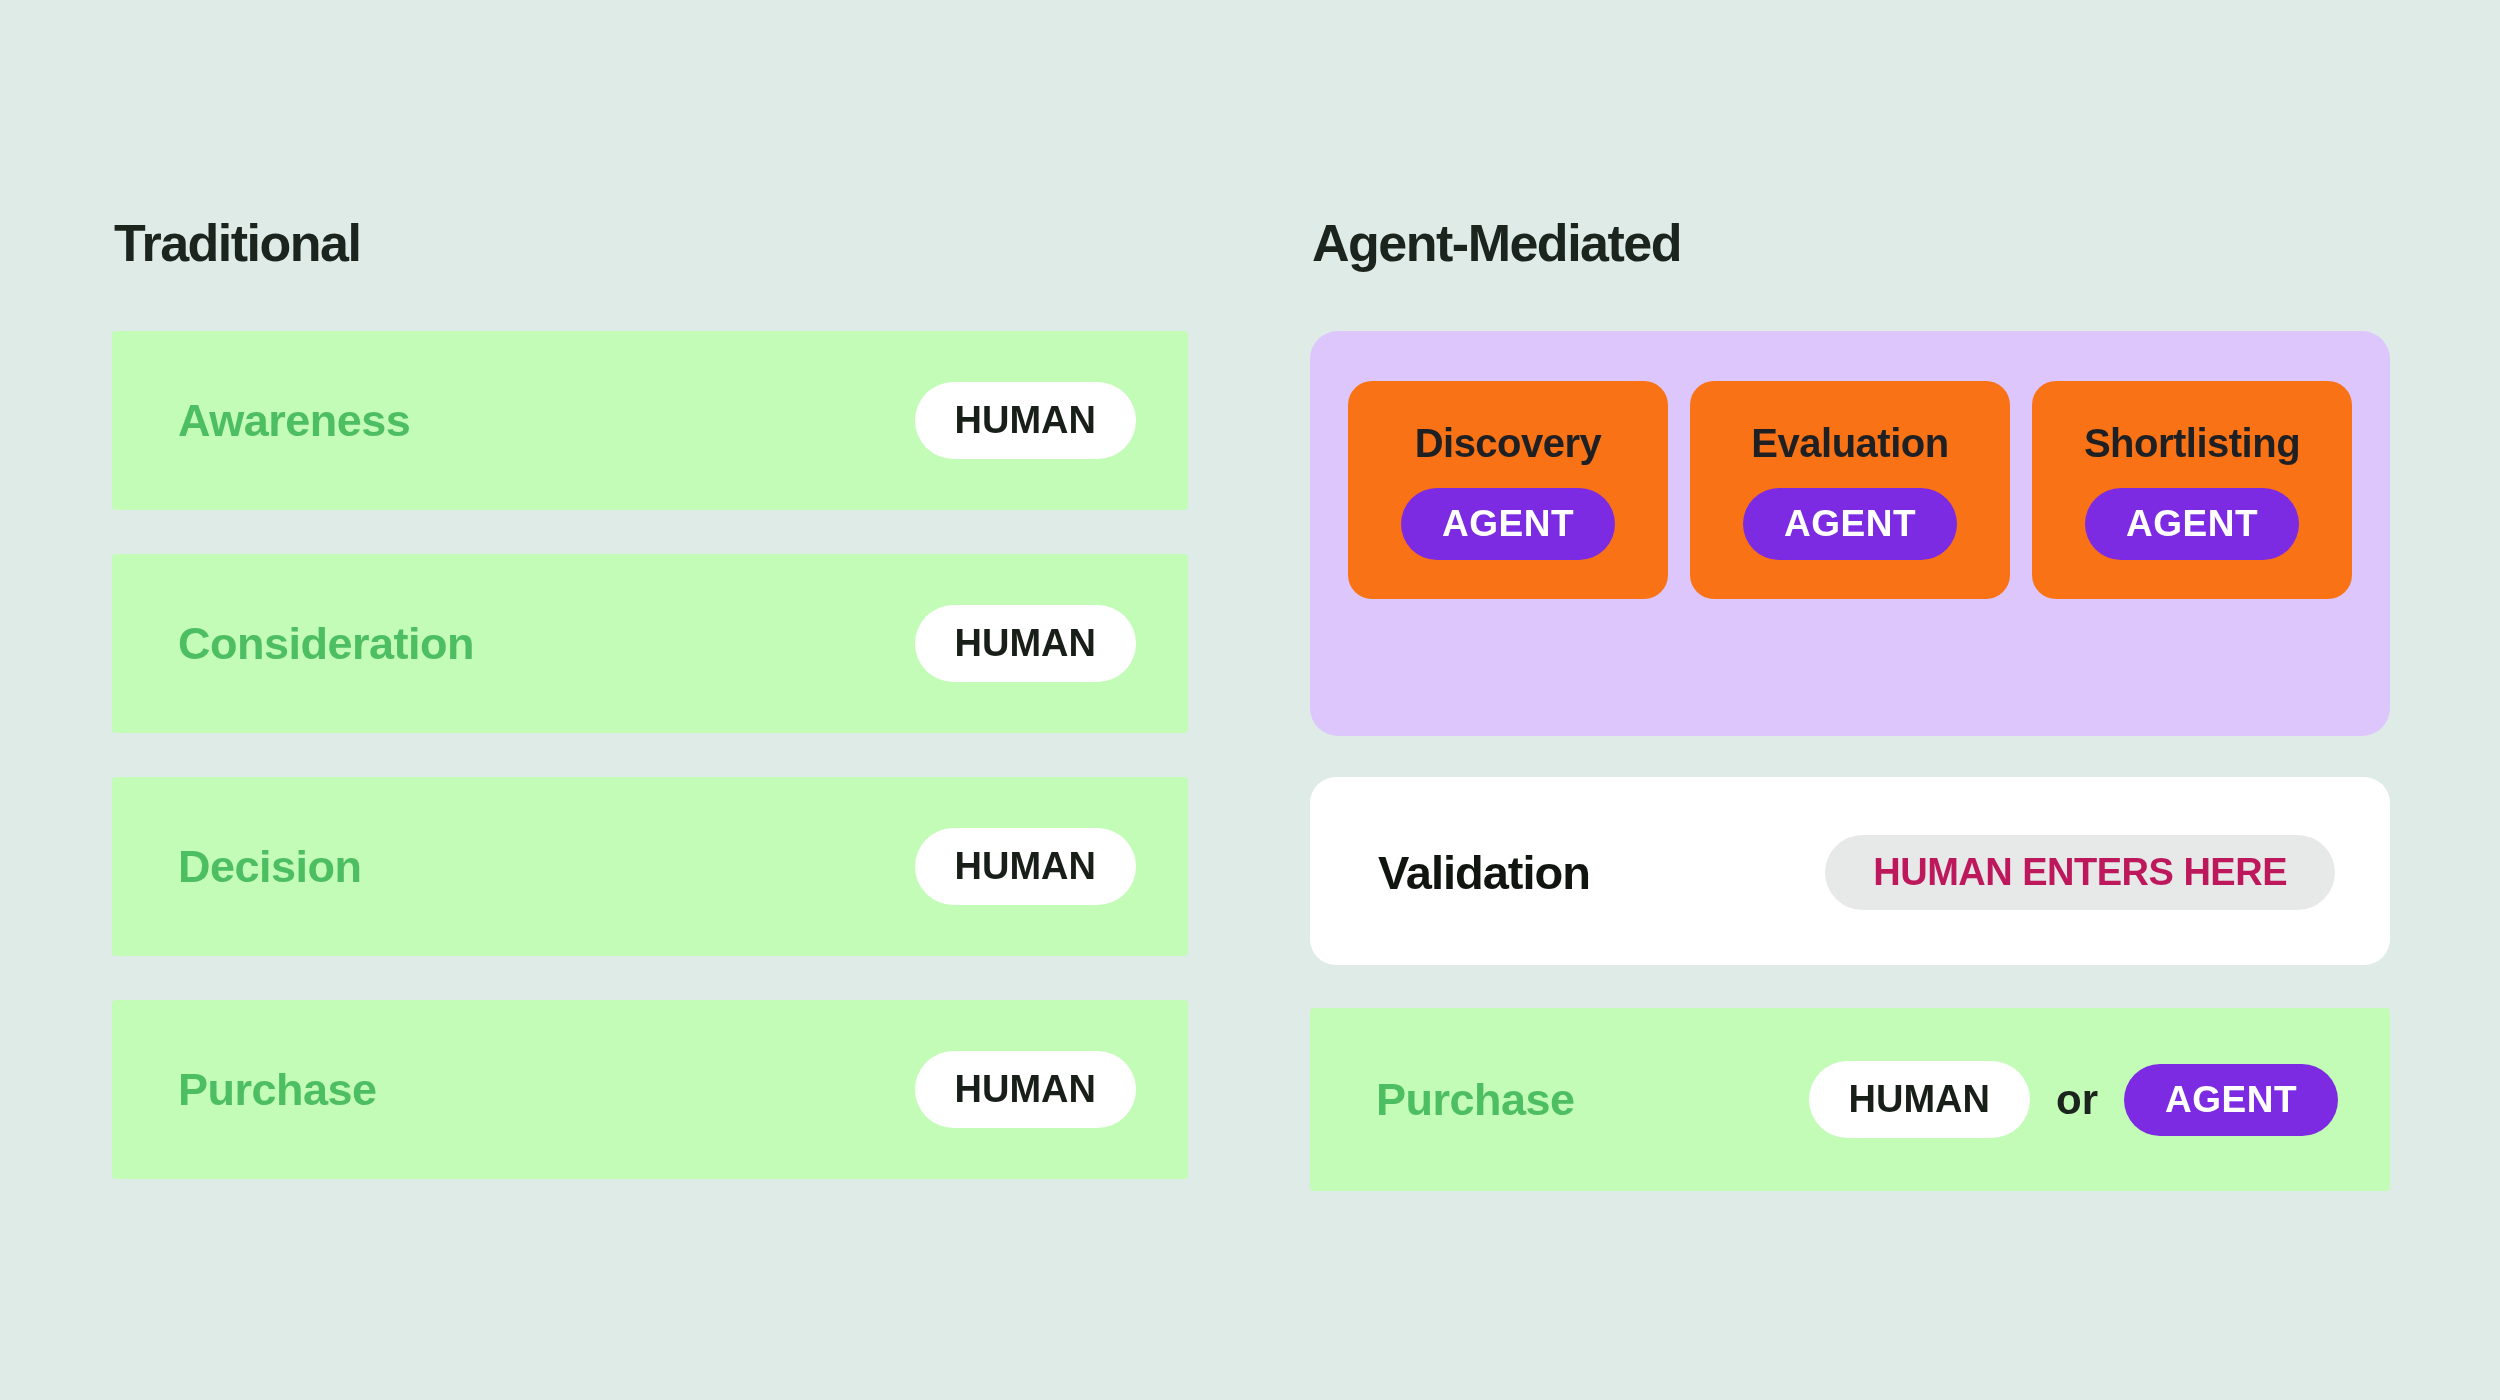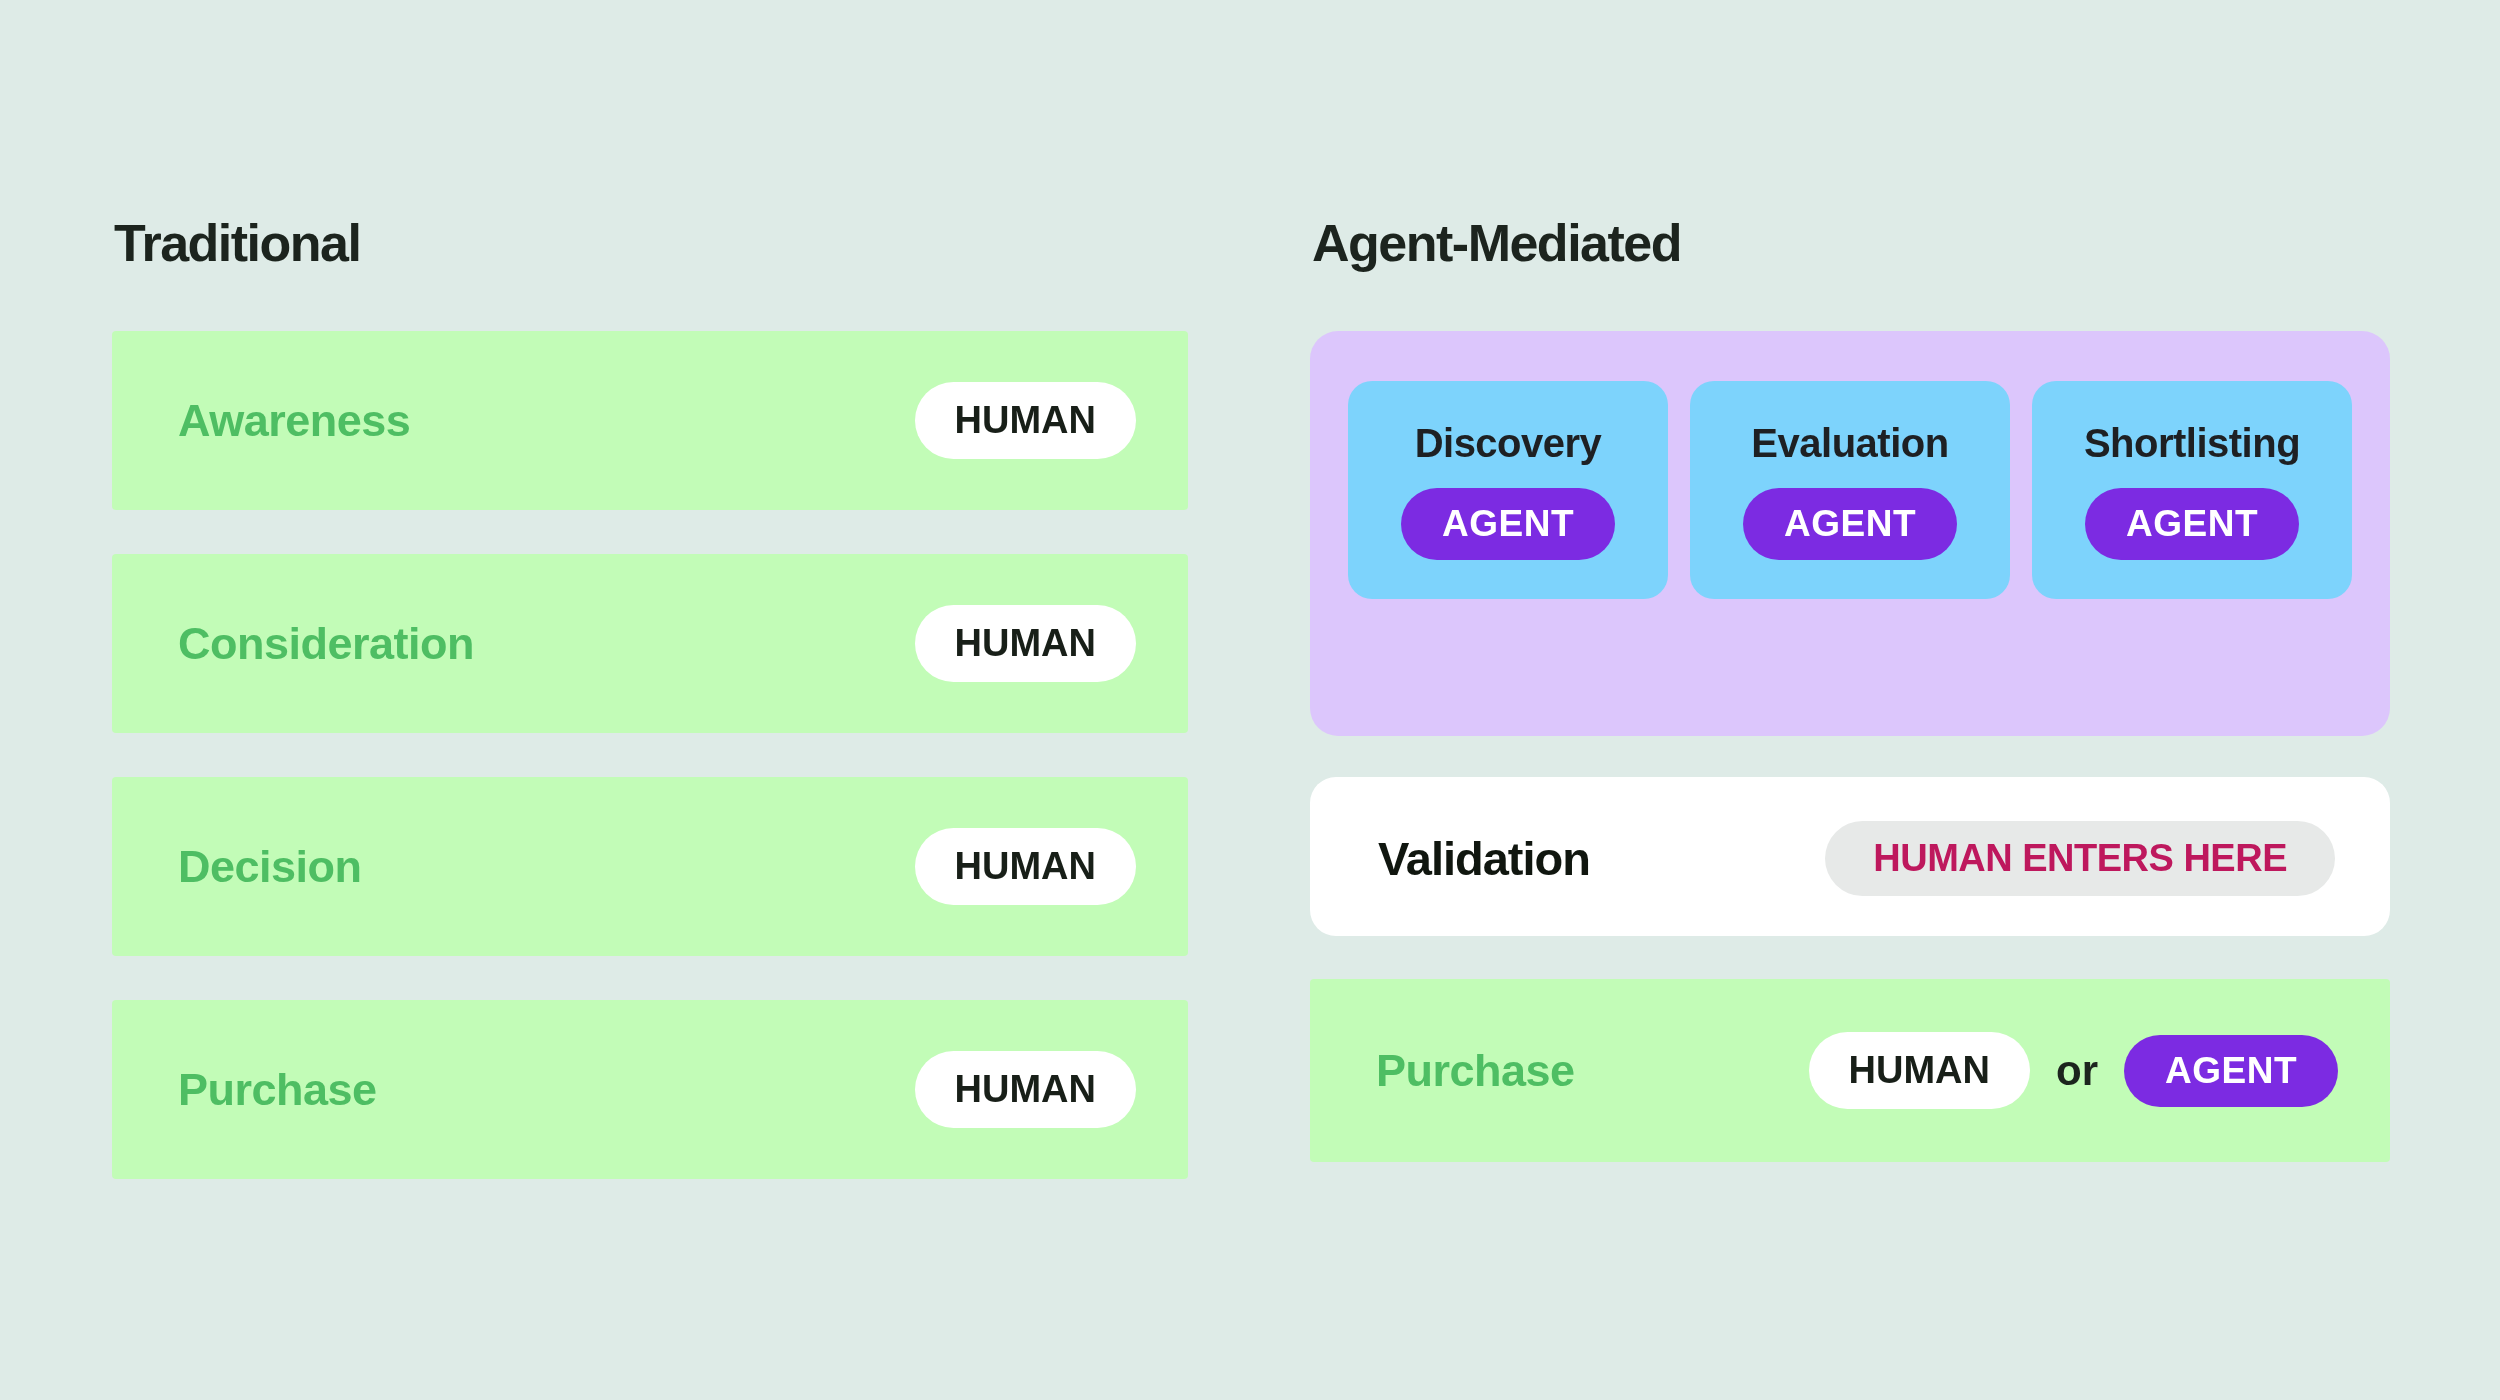--- a/index.html
+++ b/index.html
@@ -89,40 +89,40 @@
     font-size: 33px;
     font-weight: 800;
     letter-spacing: 3px;
     color: #7d22da;
     margin-bottom: 46px;
   }
   .stage-cards { display: flex; gap: 22px; }
   .stage-card {
     flex: 1;
     height: 218px;
-    background: #7dd3fc;
+    background: #f97316;
     border-radius: 24px;
     display: flex;
     flex-direction: column;
     align-items: center;
     justify-content: center;
     gap: 22px;
   }
   .stage-card-title {
     font-size: 40px;
     font-weight: 700;
     letter-spacing: -0.5px;
     color: #1e2023;
   }
 
   
   .validation-card {
     background: #ffffff;
     border-radius: 26px;
-    height: 159px;
+    height: 188px;
     display: flex;
     align-items: center;
     justify-content: space-between;
     padding: 3px 55px 0 68px;
     margin-bottom: 43px;
   }
   .validation-label {
     font-size: 47px;
     font-weight: 800;
     letter-spacing: -1px;

